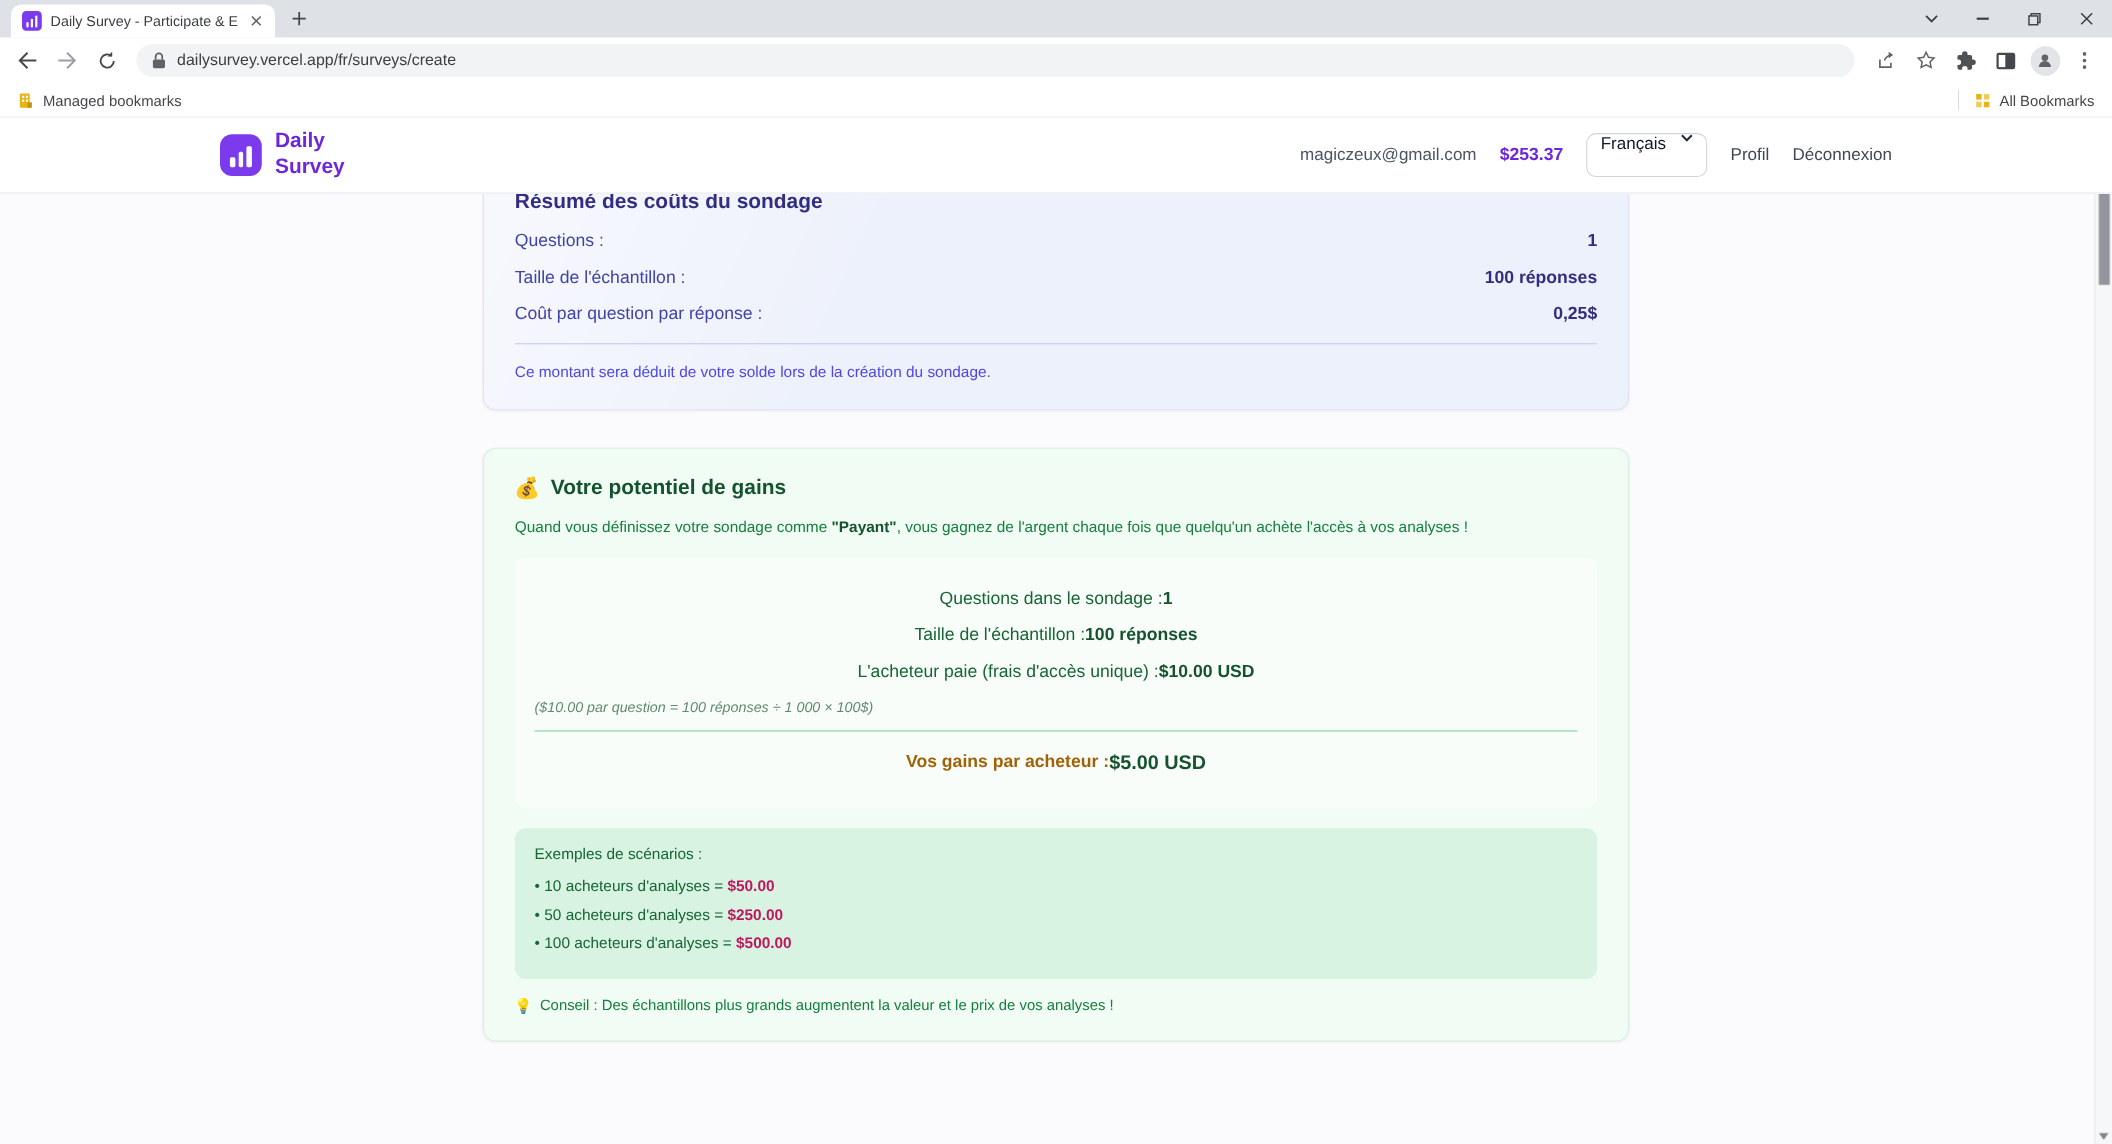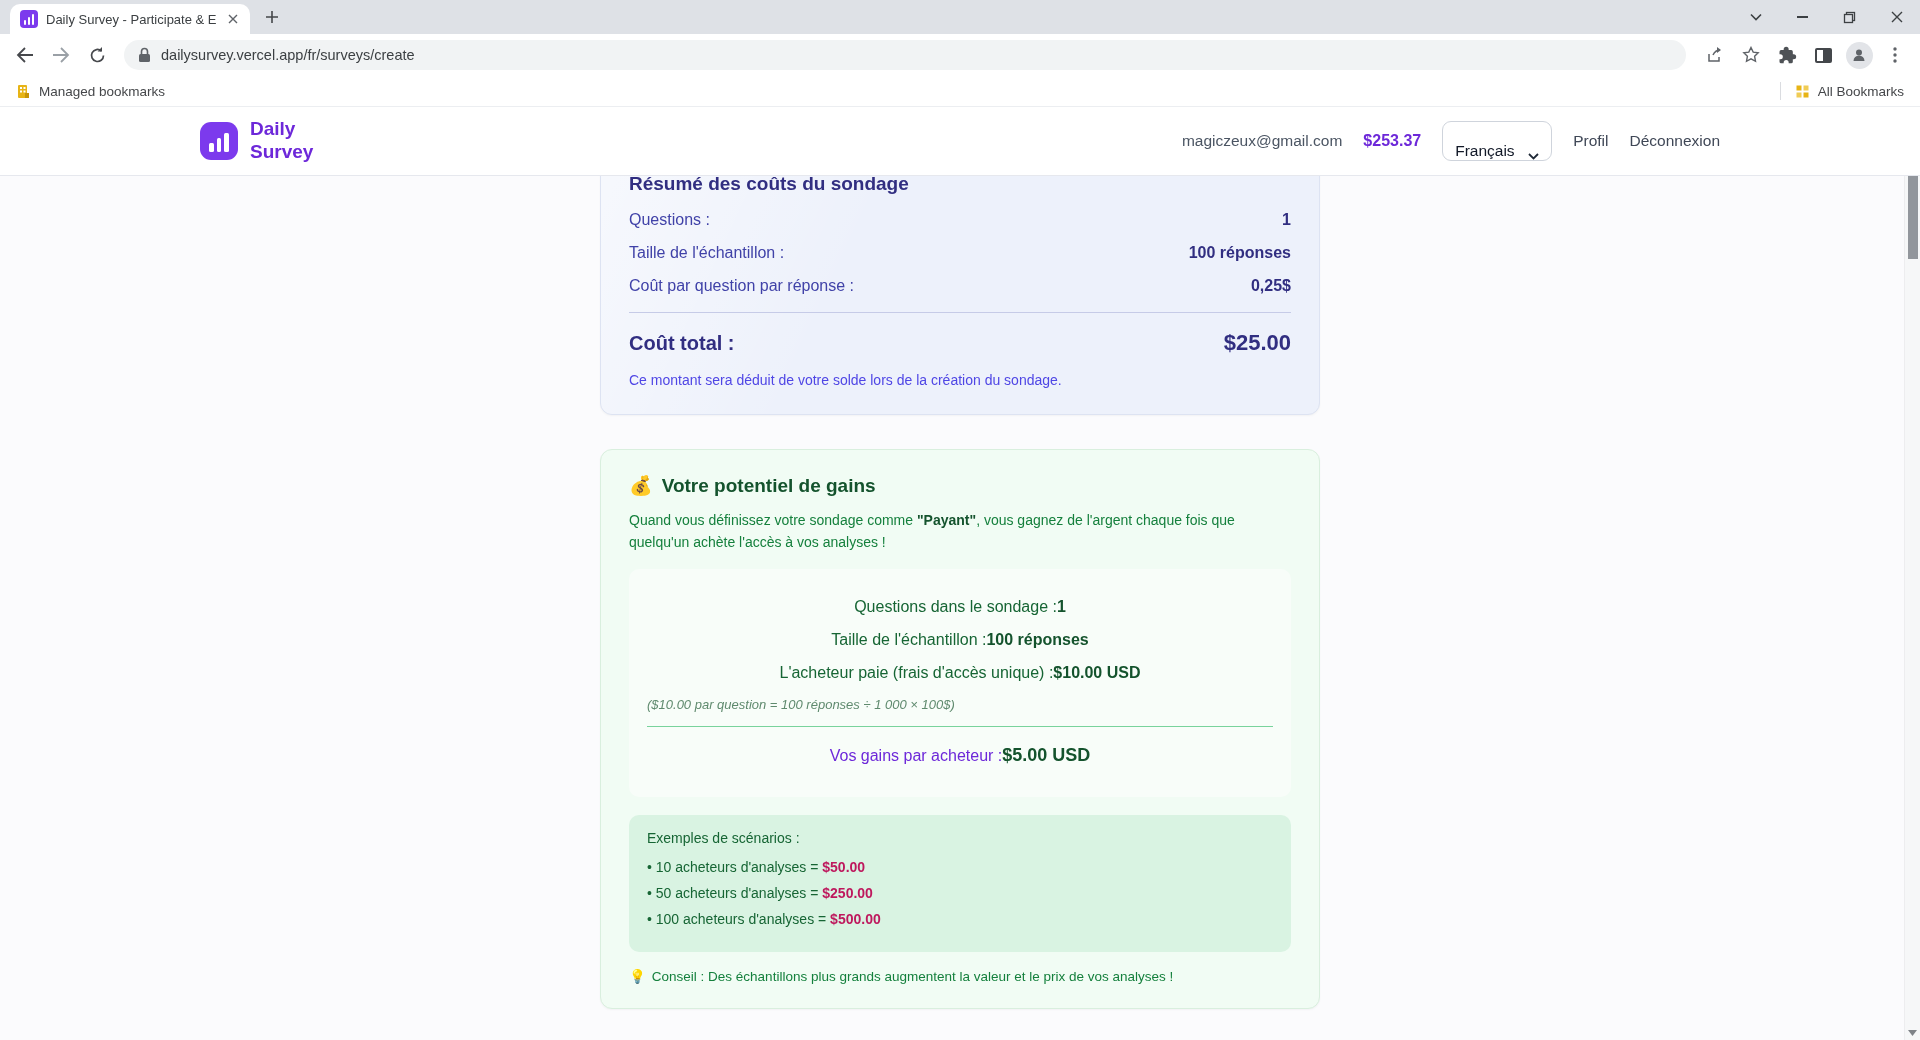--- a/index.html
+++ b/index.html
@@ -43,27 +43,27 @@
   .logo-box i { display:block; width:4.5px; background:#fff; border-radius:1.5px; }
   .logo-box i:nth-child(1){height:9px} .logo-box i:nth-child(2){height:14px} .logo-box i:nth-child(3){height:19px}
   .brand-text { font-weight:bold; color:#6d28d9; font-size:19px; line-height:1.2; }
   .brand-text span { display:block; }
   .nav { display:flex; align-items:center; gap:44px; margin-left:88px; font-size:15px; color:#3f4756; }
   .nav-item { line-height:1.3; cursor:pointer; }
   .nav-item:nth-child(1){ width:82px; } .nav-item:nth-child(2){ width:112px; } .nav-item:nth-child(3){ width:90px; }
   .account { margin-left:auto; display:flex; align-items:center; gap:21px; font-size:15.5px; }
   .email { color:#4b5563; }
   .balance { color:#6d28d9; font-weight:bold; font-size:16px; }
-  .lang-select { display:flex; align-items:flex-end; justify-content:space-between; width:110px; height:40px;
+  .lang-select { display:flex; align-items:flex-start; justify-content:space-between; width:110px; height:40px;
                  border:1px solid #cfd4dc; border-radius:9px; padding:0 12px; color:#111827; background:#fff; cursor:pointer; }
   .hdr-link { color:#3f4756; cursor:pointer; }
 
   
   .page { height:864px; background:#fbfbfd; }
-  .container { width:720px; margin:0 auto; }
+  .container { width:1042px; margin:0 auto; }
 
   .cost-card { margin-top:-26px; background:#edf1fb; border:1px solid #dde3f2; border-radius:12px;
                padding:22px 28px 26px; position:relative; overflow:hidden; box-shadow:0 1px 2px rgba(0,0,0,.04); }
   .cost-card::after { content:""; position:absolute; left:0; top:0; width:60%; height:100%; pointer-events:none;
                background:linear-gradient(115deg, rgba(255,255,255,.55) 0%, rgba(255,255,255,0) 55%); }
   .cc-title { font-size:19px; font-weight:bold; color:#312e81; margin-bottom:16px; position:relative; z-index:1; }
   .cc-row { display:flex; justify-content:space-between; align-items:center; margin:15px 0; font-size:16px; position:relative; z-index:1; }
   .cc-label { color:#4042a8; }
   .cc-value { color:#312e81; font-weight:600; }
   .cc-div { border-top:1px solid #c6cbe7; margin:17px 0; position:relative; z-index:1; }
@@ -76,21 +76,21 @@
   .ec-title { display:flex; align-items:center; gap:9px; font-size:19px; font-weight:bold; color:#14532d; }
   .ec-emoji { font-size:19px; }
   .ec-intro { margin-top:13px; font-size:14px; color:#15803d; line-height:1.55; }
   .ec-intro b { color:#14532d; }
   .ec-panel { margin-top:16px; background:#f8fdf9; border-radius:10px; padding:14px 18px 16px; }
   .ep-row { display:flex; justify-content:center; align-items:center; margin:15px 0; font-size:16px; }
   .ep-label { color:#166534; }
   .ep-value { color:#14532d; font-weight:bold; }
   .ep-formula { font-size:13px; font-style:italic; color:#5f8a6e; margin:2px 0 14px; }
   .ep-div { border-top:1px solid #79d39c; margin:12px 0 18px; }
-  .ep-gain-label { font-weight:normal; color:#6d28d9; font-size:16px; }
+  .ep-gain-label { font-weight:bold; color:#a16207; font-size:16px; }
   .ep-gain-value { font-weight:bold; color:#14532d; font-size:18px; }
   .ec-box { margin-top:18px; background:#d9f3e2; border-radius:10px; padding:15px 18px; font-size:14px; color:#166534; }
   .box-title { margin-bottom:13px; }
   .box-line { margin:10px 0; }
   .box-amount { font-weight:bold; color:#be185d; }
   .ec-tip { margin-top:16px; font-size:13.5px; color:#15803d; display:flex; align-items:center; gap:6px; }
 
   
   .scrollbar { position:fixed; right:0; top:107px; bottom:0; width:16px; background:#f6f7f8;
                display:flex; flex-direction:column; align-items:center; border-left:1px solid #ededef; }
@@ -271,24 +271,20 @@
       </div>
       <div class="cc-row">
         <span class="cc-label">Taille de l'échantillon :</span>
         <span class="cc-value">100 réponses</span>
       </div>
       <div class="cc-row">
         <span class="cc-label">Coût par question par réponse :</span>
         <span class="cc-value">0,25$</span>
       </div>
       <div class="cc-div"></div>
-      <div class="cc-row">
-        <span class="cc-total-label">Coût total :</span>
-        <span class="cc-total-value">$25.00</span>
-      </div>
       <div class="cc-note">Ce montant sera déduit de votre solde lors de la création du sondage.</div>
     </div>
 
     <div class="earn-card">
       <div class="ec-title">
         <span class="ec-emoji">💰</span>
         <span>Votre potentiel de gains</span>
       </div>
       <div class="ec-intro">
         <span>Quand vous définissez votre sondage comme </span><b>"Payant"</b><span>, vous gagnez de l'argent chaque fois que quelqu'un achète l'accès à vos analyses !</span>

